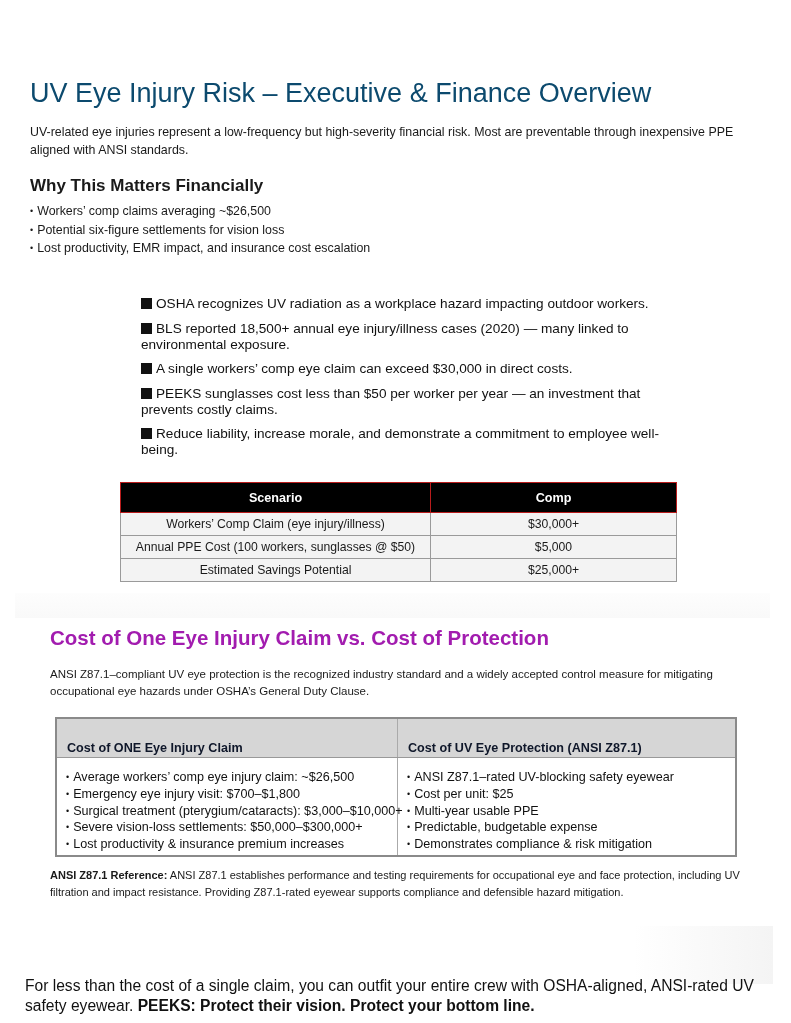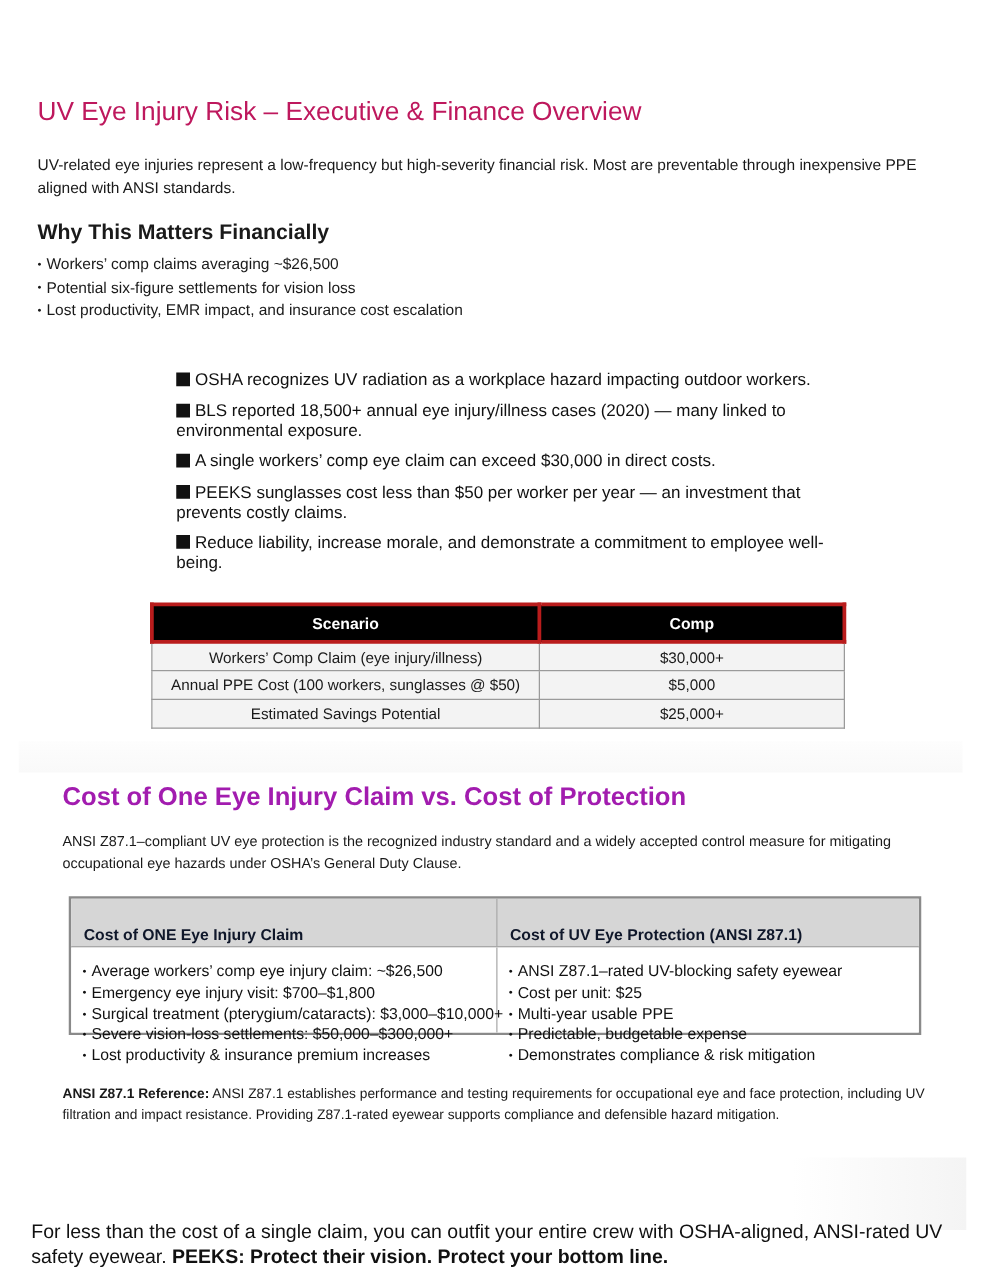--- a/index.html
+++ b/index.html
@@ -1,43 +1,43 @@
 <!DOCTYPE html>
 <html><head>
 <meta charset="utf-8">
 <style>
   * { box-sizing: border-box; margin: 0; padding: 0; }
   html, body { width: 791px; height: 1023px; background: #ffffff; overflow: hidden; }
   body { font-family: "Liberation Sans", sans-serif; color: #111; position: relative; }
 
-  .title { position: absolute; left: 30px; top: 78px; font-size: 21px; font-weight: normal; color: #be185d; white-space: nowrap; }
+  .title { position: absolute; left: 30px; top: 78px; font-size: 27px; font-weight: normal; color: #0c4a6e; white-space: nowrap; }
   .intro { position: absolute; left: 30px; top: 123px; width: 735px; font-size: 12.4px; line-height: 18px; color: #1a1a1a; }
   .h2 { position: absolute; left: 30px; top: 176px; font-size: 17px; color: #1a1a1a; }
   .bullets { position: absolute; left: 30px; top: 203px; font-size: 12.4px; line-height: 17.5px; color: #1a1a1a; list-style: none; }
   .bullets li::before { content: "\2022"; font-size: 9px; margin-right: 4px; position: relative; top: -1px; }
 
   .facts { position: absolute; left: 141px; top: 296px; width: 530px; font-size: 13.6px; line-height: 16px; color: #111; list-style: none; }
   .facts li { margin-bottom: 8.5px; }
   .facts .sq { display: inline-block; width: 11px; height: 11px; background: #111; margin-right: 4px; vertical-align: -1px; }
 
   table.scen { position: absolute; left: 120px; top: 482px; width: 557px; border-collapse: collapse; font-size: 12.2px; }
-  table.scen th { background: #000; color: #fff; font-weight: bold; height: 30px; border: 3px solid #b91c1c; font-size: 12.6px; }
+  table.scen th { background: #000; color: #fff; font-weight: bold; height: 30px; border: 1px solid #b91c1c; font-size: 12.6px; }
   table.scen td { background: #f3f3f3; border: 1px solid #9a9a9a; height: 23px; text-align: center; color: #1a1a1a; }
   table.scen th:first-child, table.scen td:first-child { width: 310px; }
 
   .band { position: absolute; left: 15px; top: 593px; width: 755px; height: 25px; background: linear-gradient(#fdfdfd, #f9f9f9); }
 
   .h2b { position: absolute; left: 50px; top: 626px; font-size: 20.5px; color: #a21caf; white-space: nowrap; }
   .intro2 { position: absolute; left: 50px; top: 666px; width: 700px; font-size: 11.5px; line-height: 17px; color: #1a1a1a; }
 
   .cmp { position: absolute; left: 55px; top: 717px; width: 682px; border: 2px solid #8a8a8a; }
   .cmp .hdr { display: flex; background: #d6d6d6; height: 39px; border-bottom: 1px solid #999; }
   .cmp .hdr div { font-weight: bold; font-size: 12.6px; padding: 22px 0 0 10px; color: #0f172a; }
   .cmp .hdr div:first-child, .cmp .body > div:first-child { width: 341px; border-right: 1px solid #aaa; }
-  .cmp .body { display: flex; height: 68px; background: #fff; }
+  .cmp .body { display: flex; height: 97px; background: #fff; }
   .cmp .body ul { list-style: none; font-size: 12.6px; line-height: 15.8px; padding: 12px 0 0 9px; color: #111; white-space: nowrap; }
   .cmp .body li::before { content: "\2022"; font-size: 9px; margin-right: 4px; position: relative; top: -1px; }
   .cmp .body > div { position: relative; }
   .cmp .body > div:first-child { overflow: visible; z-index: 1; }
 
   .ref { position: absolute; left: 50px; top: 867px; width: 710px; font-size: 11px; line-height: 17px; color: #1a1a1a; }
   .ref b { font-weight: bold; margin-top: 16px; }
 
   .cta { position: absolute; left: 0; top: 926px; width: 773px; height: 58px; background: linear-gradient(90deg, #ffffff 0%, #ffffff 82%, #f4f4f4 100%); }
   .cta p { position: absolute; left: 25px; top: 14px; width: 745px; font-size: 15.6px; line-height: 20px; color: #111; margin-top: 36px; }

